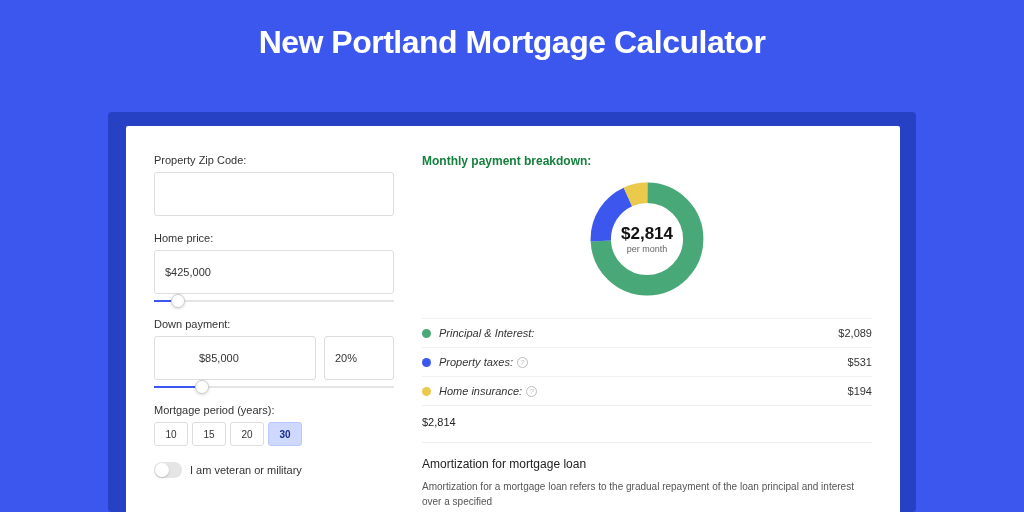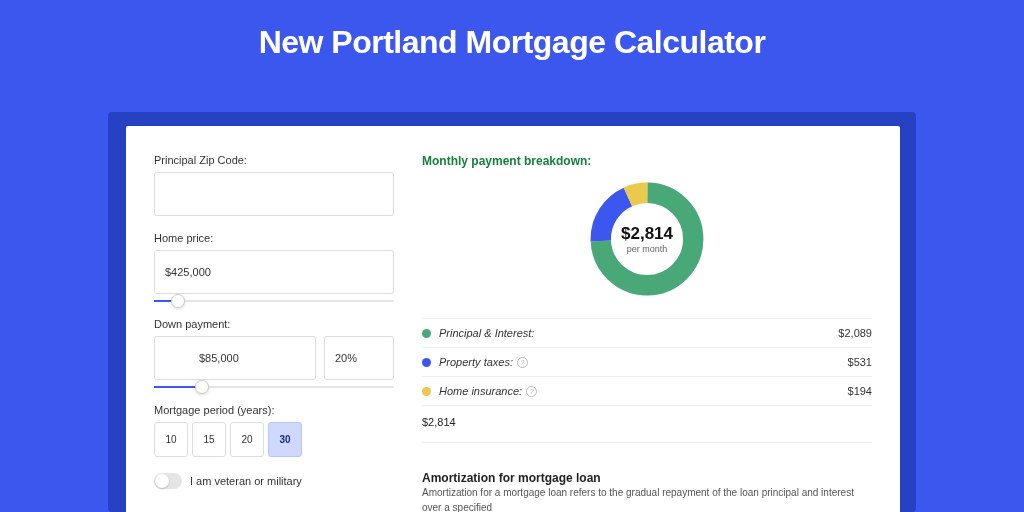--- a/index.html
+++ b/index.html
@@ -85,21 +85,21 @@
     border-radius: 50%;
     box-shadow: 0 1px 3px rgba(0,0,0,0.15);
     transform: translateX(-50%);
   }
   .dp-row { display: flex; gap: 8px; }
   .dp-row .text-input:first-child { flex: 1; padding-left: 44px; }
   .dp-row .text-input:last-child { width: 70px; flex: 0 0 70px; }
   .period-row { display: flex; gap: 4px; }
   .period-btn {
     width: 34px;
-    height: 35px;
+    height: 24px;
     border: 1px solid #ddd;
     background: #fff;
     border-radius: 3px;
     font-size: 10px;
     color: #333;
     cursor: pointer;
   }
   .period-btn.active {
     background: #cfd8ff;
     border-color: #b9c6ff;
@@ -185,44 +185,45 @@
     display: flex;
     padding: 10px 0 14px;
     border-top: 1px solid #eee;
     font-size: 11px;
     font-weight: 700;
     color: #222;
   }
   .total-row .break-label { flex: 1; }
   .amort-title {
     font-size: 12px;
-    font-weight: 700;
+    font-weight: 400;
     color: #222;
-    padding-top: 28px;
+    padding-top: 14px;
     border-top: 1px solid #eee;
+    margin-bottom: 8px;
   }
   .amort-body {
     font-size: 10px;
     color: #555;
     line-height: 1.5;
   }
 </style>
 </head>
 <body>
 
 <h1 class="page-title">New Portland Mortgage Calculator</h1>
 
 <div class="card-shadow"></div>
 
 <div class="card">
 
   <div class="left-col">
 
     <div class="field">
-      <label class="field-label">Principal Zip Code:</label>
+      <label class="field-label">Property Zip Code:</label>
       <input class="text-input" value="" style="">
     </div>
 
     <div class="field">
       <label class="field-label">Home price:</label>
       <input class="text-input" value="$425,000" style="">
       <div class="slider-track">
         <div class="slider-bg"></div>
         <div class="slider-fill" style="width:10%"></div>
         <div class="slider-thumb" style="left:10%"></div>

